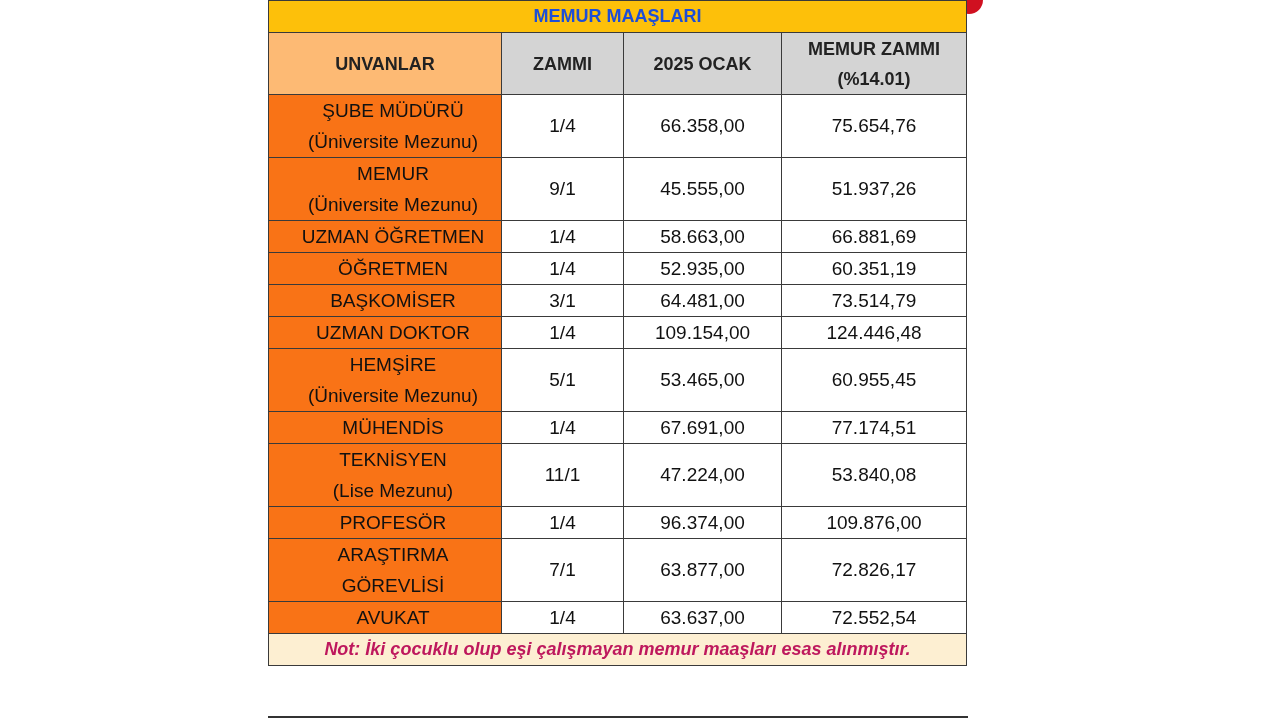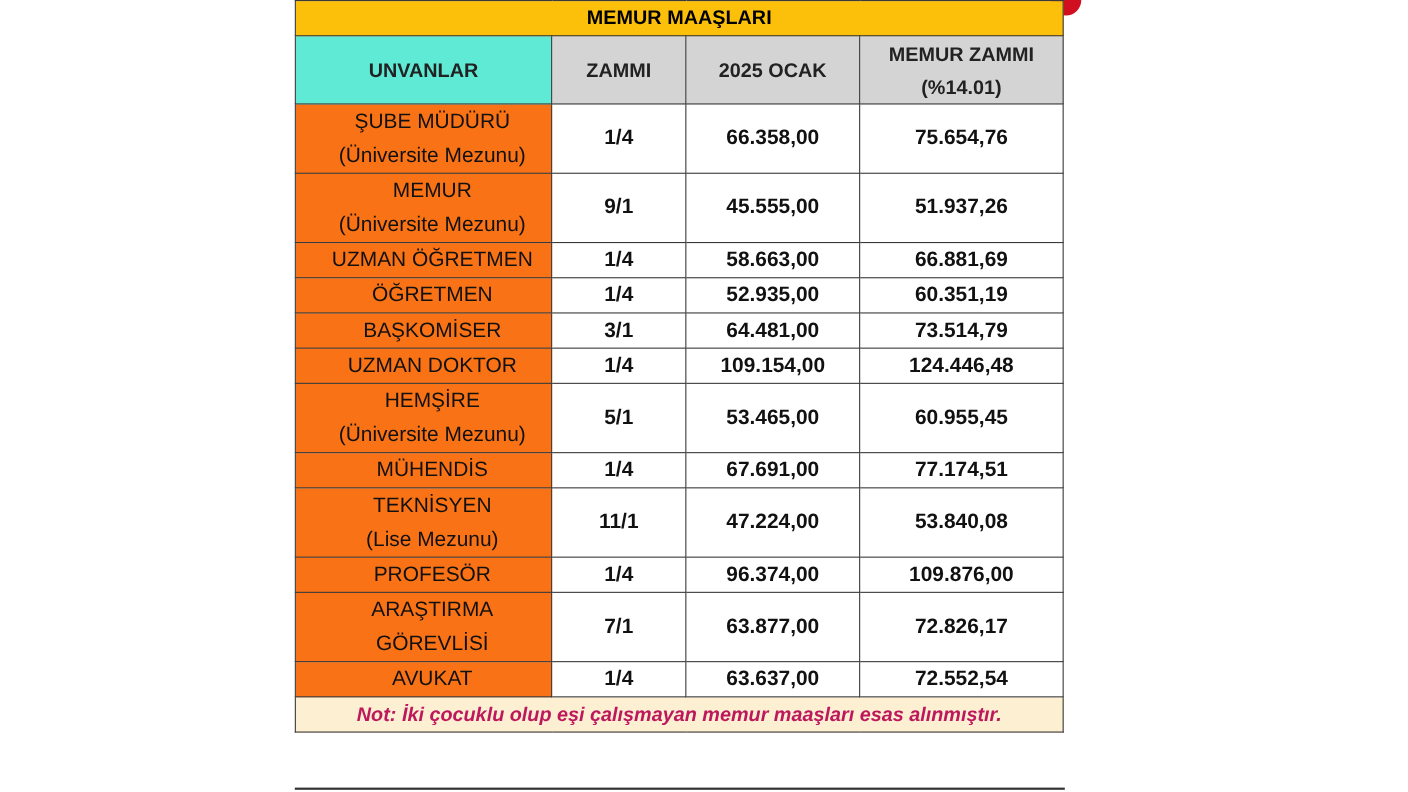--- a/index.html
+++ b/index.html
@@ -1,25 +1,25 @@
 <!DOCTYPE html>
 <html><head>
   <meta charset="utf-8">
   <style>
     html, body { margin: 0; padding: 0; background: #ffffff; }
     body { width: 1280px; height: 720px; position: relative; overflow: hidden; font-family: "Liberation Sans", sans-serif; }
     .sheet { position: absolute; left: 268px; top: 0; width: 698px; }
     .red-dot { position: absolute; left: 955px; top: -14px; width: 28px; height: 28px; border-radius: 50%; background: #d01020; }
     table { border-collapse: collapse; width: 698px; table-layout: fixed; }
     td, th { border: 1px solid #3a3a3a; padding: 0; color: #111; font-size: 19px; }
-    .title-row td { background: #fdc00a; height: 31px; text-align: center; font-weight: bold; font-size: 18px; color: #000000; }
+    .title-row td { background: #fdc00a; height: 31px; text-align: center; font-weight: bold; font-size: 18px; color: #1d4ed8; }
     .head th { height: 61px; font-weight: bold; font-size: 18px; color: #222; background: #d4d4d4; line-height: 30px; }
-    .head th.first { background: #5eead4; }
+    .head th.first { background: #fdba74; }
     td.name { background: #f97316; text-align: center; padding-left: 16px; line-height: 31px; }
-    td.num { text-align: center; background: #fff; font-weight: bold; }
+    td.num { text-align: center; background: #fff; }
     tr.single td { height: 31px; }
     tr.double td { height: 62px; }
     .note td { background: #fdefd2; color: #be185d; font-weight: bold; font-style: italic; text-align: center; height: 31px; font-size: 18px; }
     .bottom-line { position: absolute; left: 268px; top: 716px; width: 700px; height: 2px; background: #333; }
   </style>
 </head>
 <body>
 
 <div class="red-dot"></div>
 

